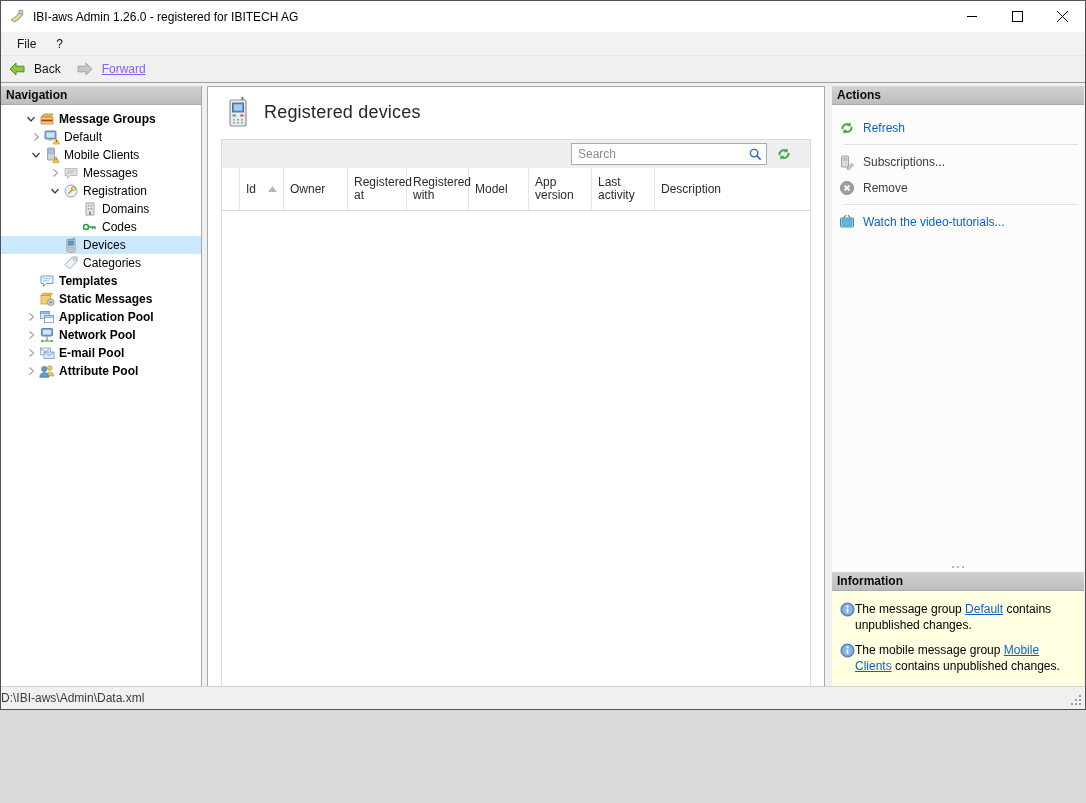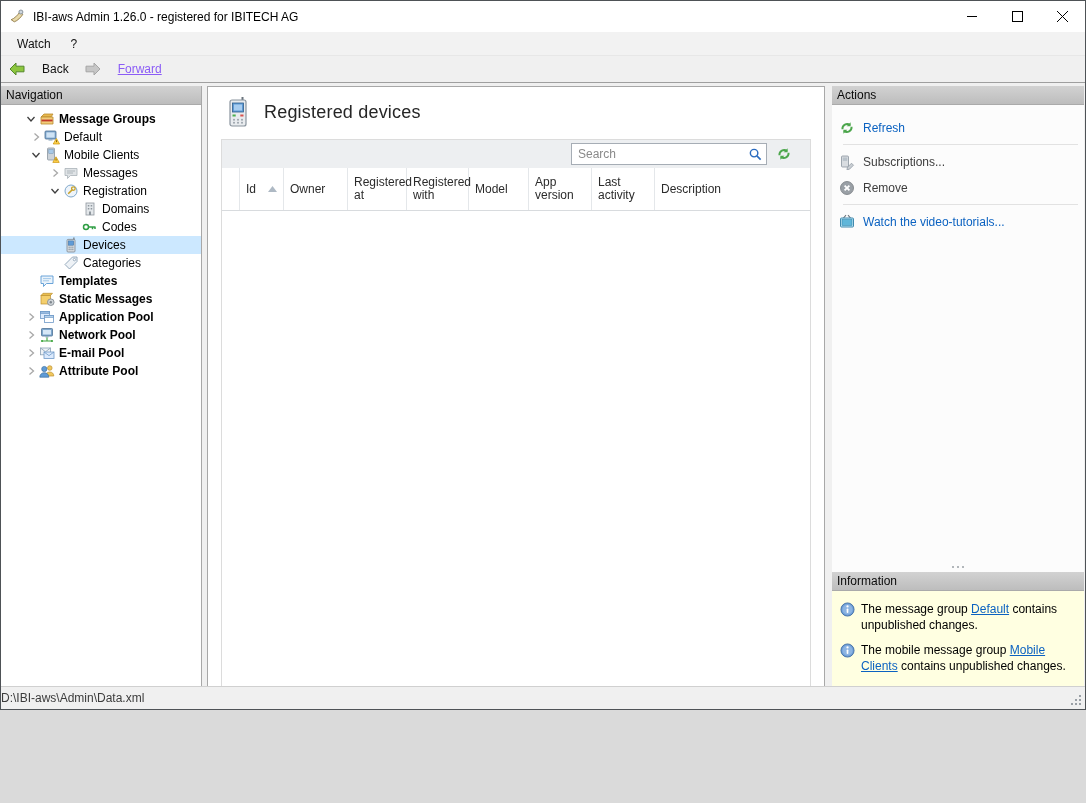--- a/index.html
+++ b/index.html
@@ -16,28 +16,28 @@
   .winbtns { margin-left:auto; display:flex; height:100%; }
   .winbtn { width:45px; height:100%; display:flex; align-items:center; justify-content:center; }
 
   
   .menubar { position:absolute; left:0; top:31px; right:0; height:24px; background:#f2f2f2;
              display:flex; align-items:center; border-bottom:1px solid #e7e7e7; }
   .menuitem { padding:0 10px; height:100%; display:flex; align-items:center; color:#111; }
   .menuitem:first-child { padding-left:16px; }
   .toolbar { position:absolute; left:0; top:55px; right:0; height:27px; background:#f0f0f0;
              display:flex; align-items:center; border-bottom:1px solid #9f9f9f; }
-  .toolbtn { display:flex; align-items:center; gap:17px; padding:0 8px; height:100%; }
+  .toolbtn { display:flex; align-items:center; gap:9px; padding:0 8px; height:100%; }
   .toolbtn .lbl { color:#111; }
   .toolbtn.disabled .lbl { color:#8b5cf6;text-decoration:underline; }
 
   
   .workspace { position:absolute; left:0; top:82px; right:0; height:698px; background:#f0f0f0; }
   .panel-header { height:19px; background:linear-gradient(#d2d2d2,#bdbdbd);
-                  border-bottom:1px solid #aaa; font-weight:normal; color:#0a0a0a;
+                  border-bottom:1px solid #aaa; font-weight:bold; color:#0a0a0a;
                   padding:2px 0 0 5px; font-size:12px; }
 
   .nav-panel { position:absolute; left:0; top:3px; width:201px; bottom:2px; background:#fff;
                border-right:1px solid #a8a8a8; overflow:hidden; }
   .tree { padding-top:5px; }
   .trow { height:18px; display:flex; align-items:center; cursor:default; }
   .trow.sel { background:#cce8ff; }
   .trow .chev { width:17px; height:16px; display:flex; align-items:center; justify-content:center; flex:none; }
   .trow .ticon { width:16px; height:16px; flex:none; }
   .trow .tlabel { margin-left:4px; white-space:nowrap; color:#000; }
@@ -78,21 +78,21 @@
   .action-row { height:19px; display:flex; align-items:center; gap:8px; margin:7px 0; }
   .action-row .albl { color:#0b62c1; }
   .action-row.disabled .albl { color:#3d3d3d; }
   .action-div { height:1px; background:#e2e2e2; margin:6px 6px 6px 4px; }
   .actions-filler { flex:1; }
   .splitter-handle { height:10px; display:flex; align-items:center; justify-content:center;
                      gap:3px; cursor:row-resize; }
   .splitter-handle i { width:2px; height:2px; background:#9aa0a6; border-radius:50%; }
   .info-panel { height:207px; display:flex; flex-direction:column; }
   .info-body { flex:1; background:#ffffe1; padding:10px 8px 0 8px; overflow:hidden; }
-  .note { display:flex; gap:6px; margin-bottom:9px; }
+  .note { display:flex; margin-bottom:9px; }
   .note .nicon { flex:none; margin-top:1px; }
   .note .ntext { width:214px; line-height:16px; color:#000; }
   .note a { color:#0b62c1; text-decoration:underline; cursor:pointer; }
 
   
   .statusbar { position:absolute; left:0; bottom:0; right:0; height:23px; background:#f0f0f0;
                border-top:1px solid #d0d0d0; display:flex; align-items:center; 
                color:#3c3c3c; }
   .grip { position:absolute; right:2px; bottom:2px; }
 </style>
@@ -122,21 +122,21 @@
       </div>
       <div class="winbtn">
         <svg width="11" height="11">
             <path d="M0 0l11 11M11 0L0 11" stroke="#000" stroke-width="1"></path>
           </svg>
       </div>
     </div>
   </div>
 
   <div class="menubar">
-    <div class="menuitem">Watch</div>
+    <div class="menuitem">File</div>
     <div class="menuitem">?</div>
   </div>
 
   <div class="toolbar">
     <div class="toolbtn">
       <svg width="16" height="16" viewBox="0 0 16 16">
           <path d="M1 8l6-6v3.2h8v5.6H7V14z" fill="#8dc63f" stroke="#55882b" stroke-width="1"></path>
         </svg>
       <span class="lbl">Back</span>
     </div>

